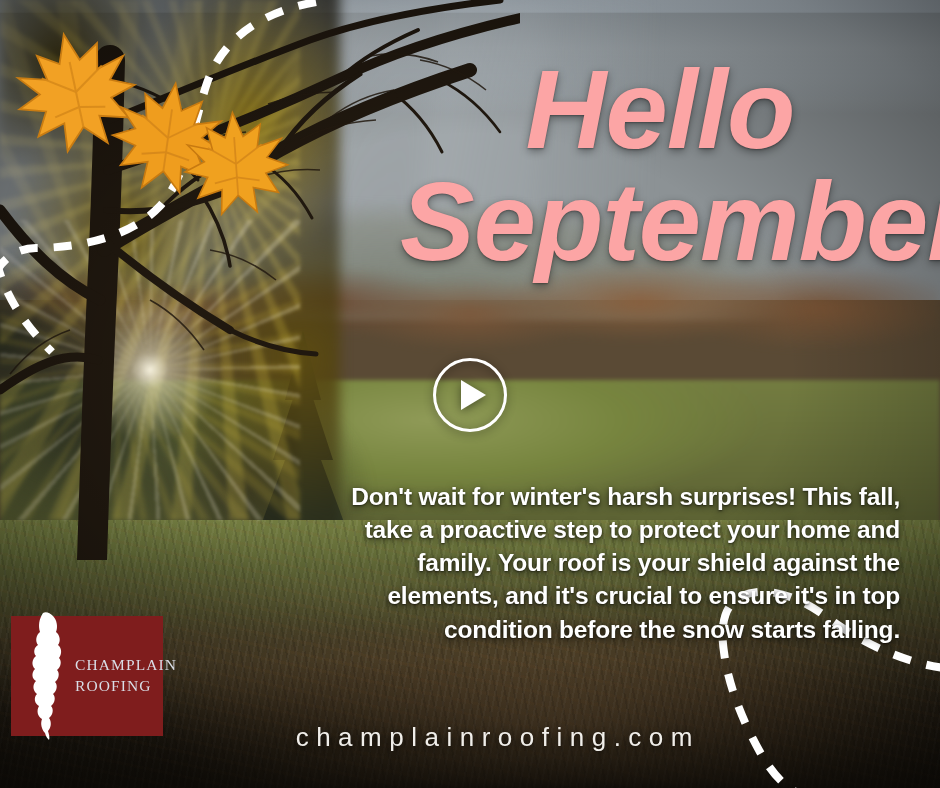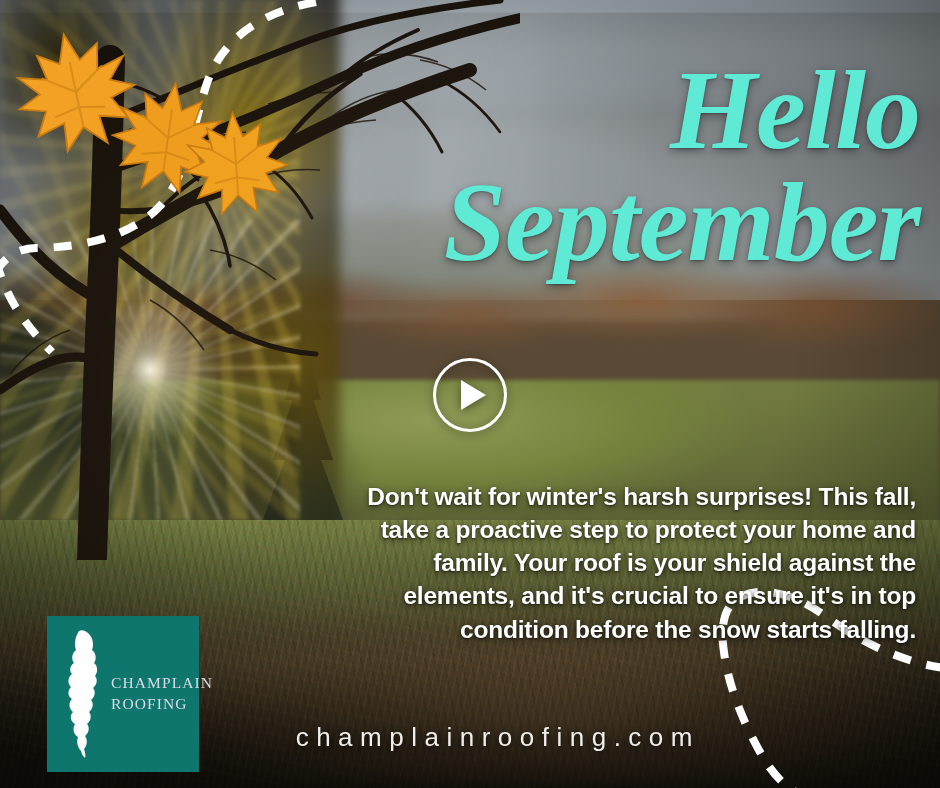--- a/index.html
+++ b/index.html
@@ -156,35 +156,35 @@
   
   .dashes{position:absolute;inset:0;pointer-events:none;}
 
   
   .leaf{position:absolute;}
 
   
   .script{
     position:absolute;
     left:400px;top:58px;width:520px;
-    color:#5eead4;
-    text-align:right;
-    font-family:Liberation Serif, serif;
+    color:#fca5a5;
+    text-align:center;
+    font-family:Liberation Sans, sans-serif;
     font-weight:700;font-style:italic;
     line-height:.93;
     letter-spacing:-1px;
     text-shadow:0 3px 9px rgba(0,0,0,.38), 0 1px 2px rgba(0,0,0,.3);
     pointer-events:none;
   }
   .script .l1{display:block;font-size:112px;}
   .script .l2{display:block;font-size:112px;margin-top:8px;}
 
   .bodycopy{
     position:absolute;
-    left:348px;top:455px;width:568px;
+    left:332px;top:455px;width:568px;
     color:#fff;
     text-align:right;
     font-family:"Liberation Sans",sans-serif;
     font-weight:700;
     font-size:24.5px;
     line-height:1.36;
     letter-spacing:-.2px;
     text-shadow:0 2px 7px rgba(0,0,0,.62), 0 1px 2px rgba(0,0,0,.5);
     pointer-events:none;
   }
@@ -197,23 +197,23 @@
     font-family:"Liberation Sans",sans-serif;
     font-weight:400;
     font-size:26px;
     letter-spacing:7.5px;
     text-shadow:0 2px 7px rgba(0,0,0,.7);
   }
 
   
   .logo{
     position:absolute;
-    left:11px;top:616px;width:152px;height:156px;
-    background:#0f766e;
-    display:flex;align-items:center;margin-left:36px;
+    left:11px;top:616px;width:152px;height:120px;
+    background:#7f1d1d;
+    display:flex;align-items:center;
   }
   .logo-lake{width:48px;height:130px;margin-left:12px;flex:0 0 auto;}
   .logo-words{
     margin-left:4px;
     color:#d9dde6;
     font-family:"Liberation Serif",serif;
     font-size:15.5px;
     line-height:1.35;
     letter-spacing:1.1px;
   }

